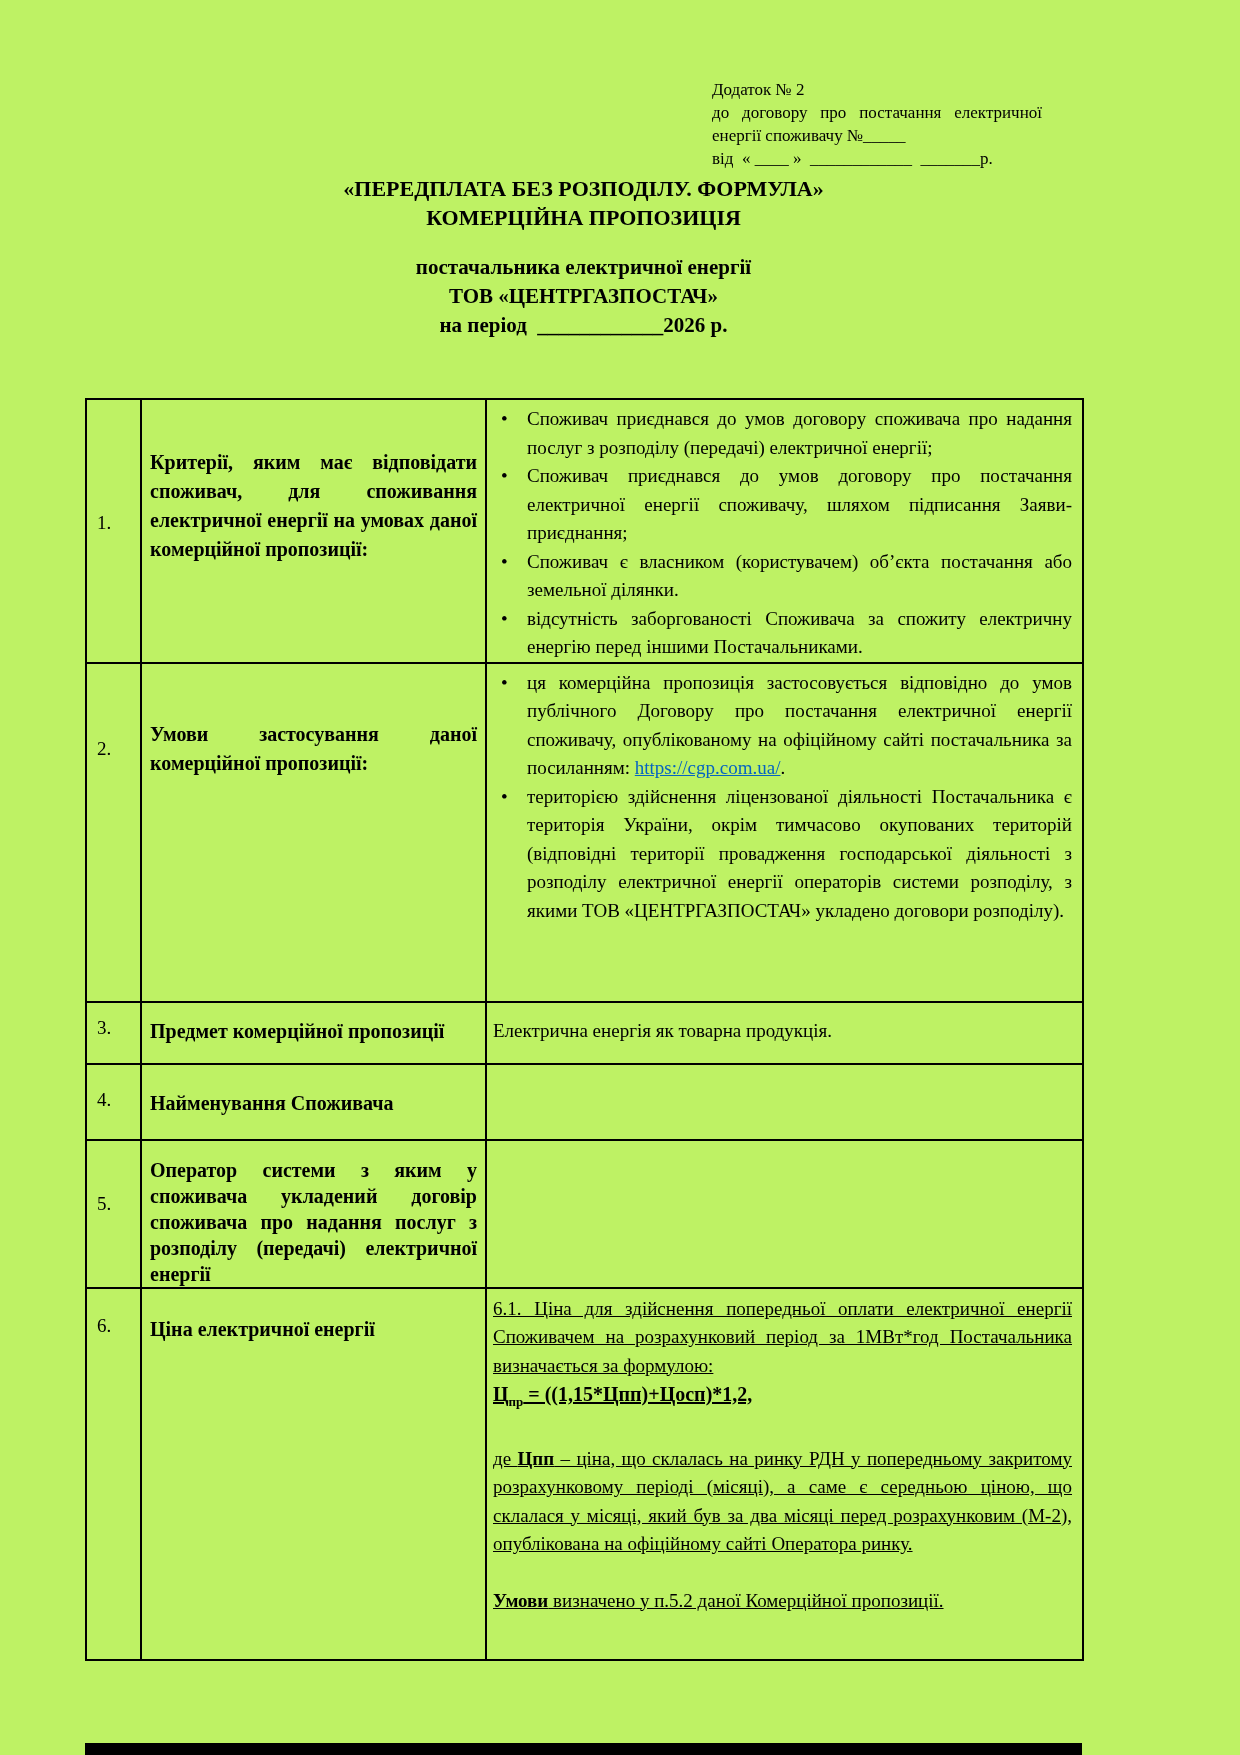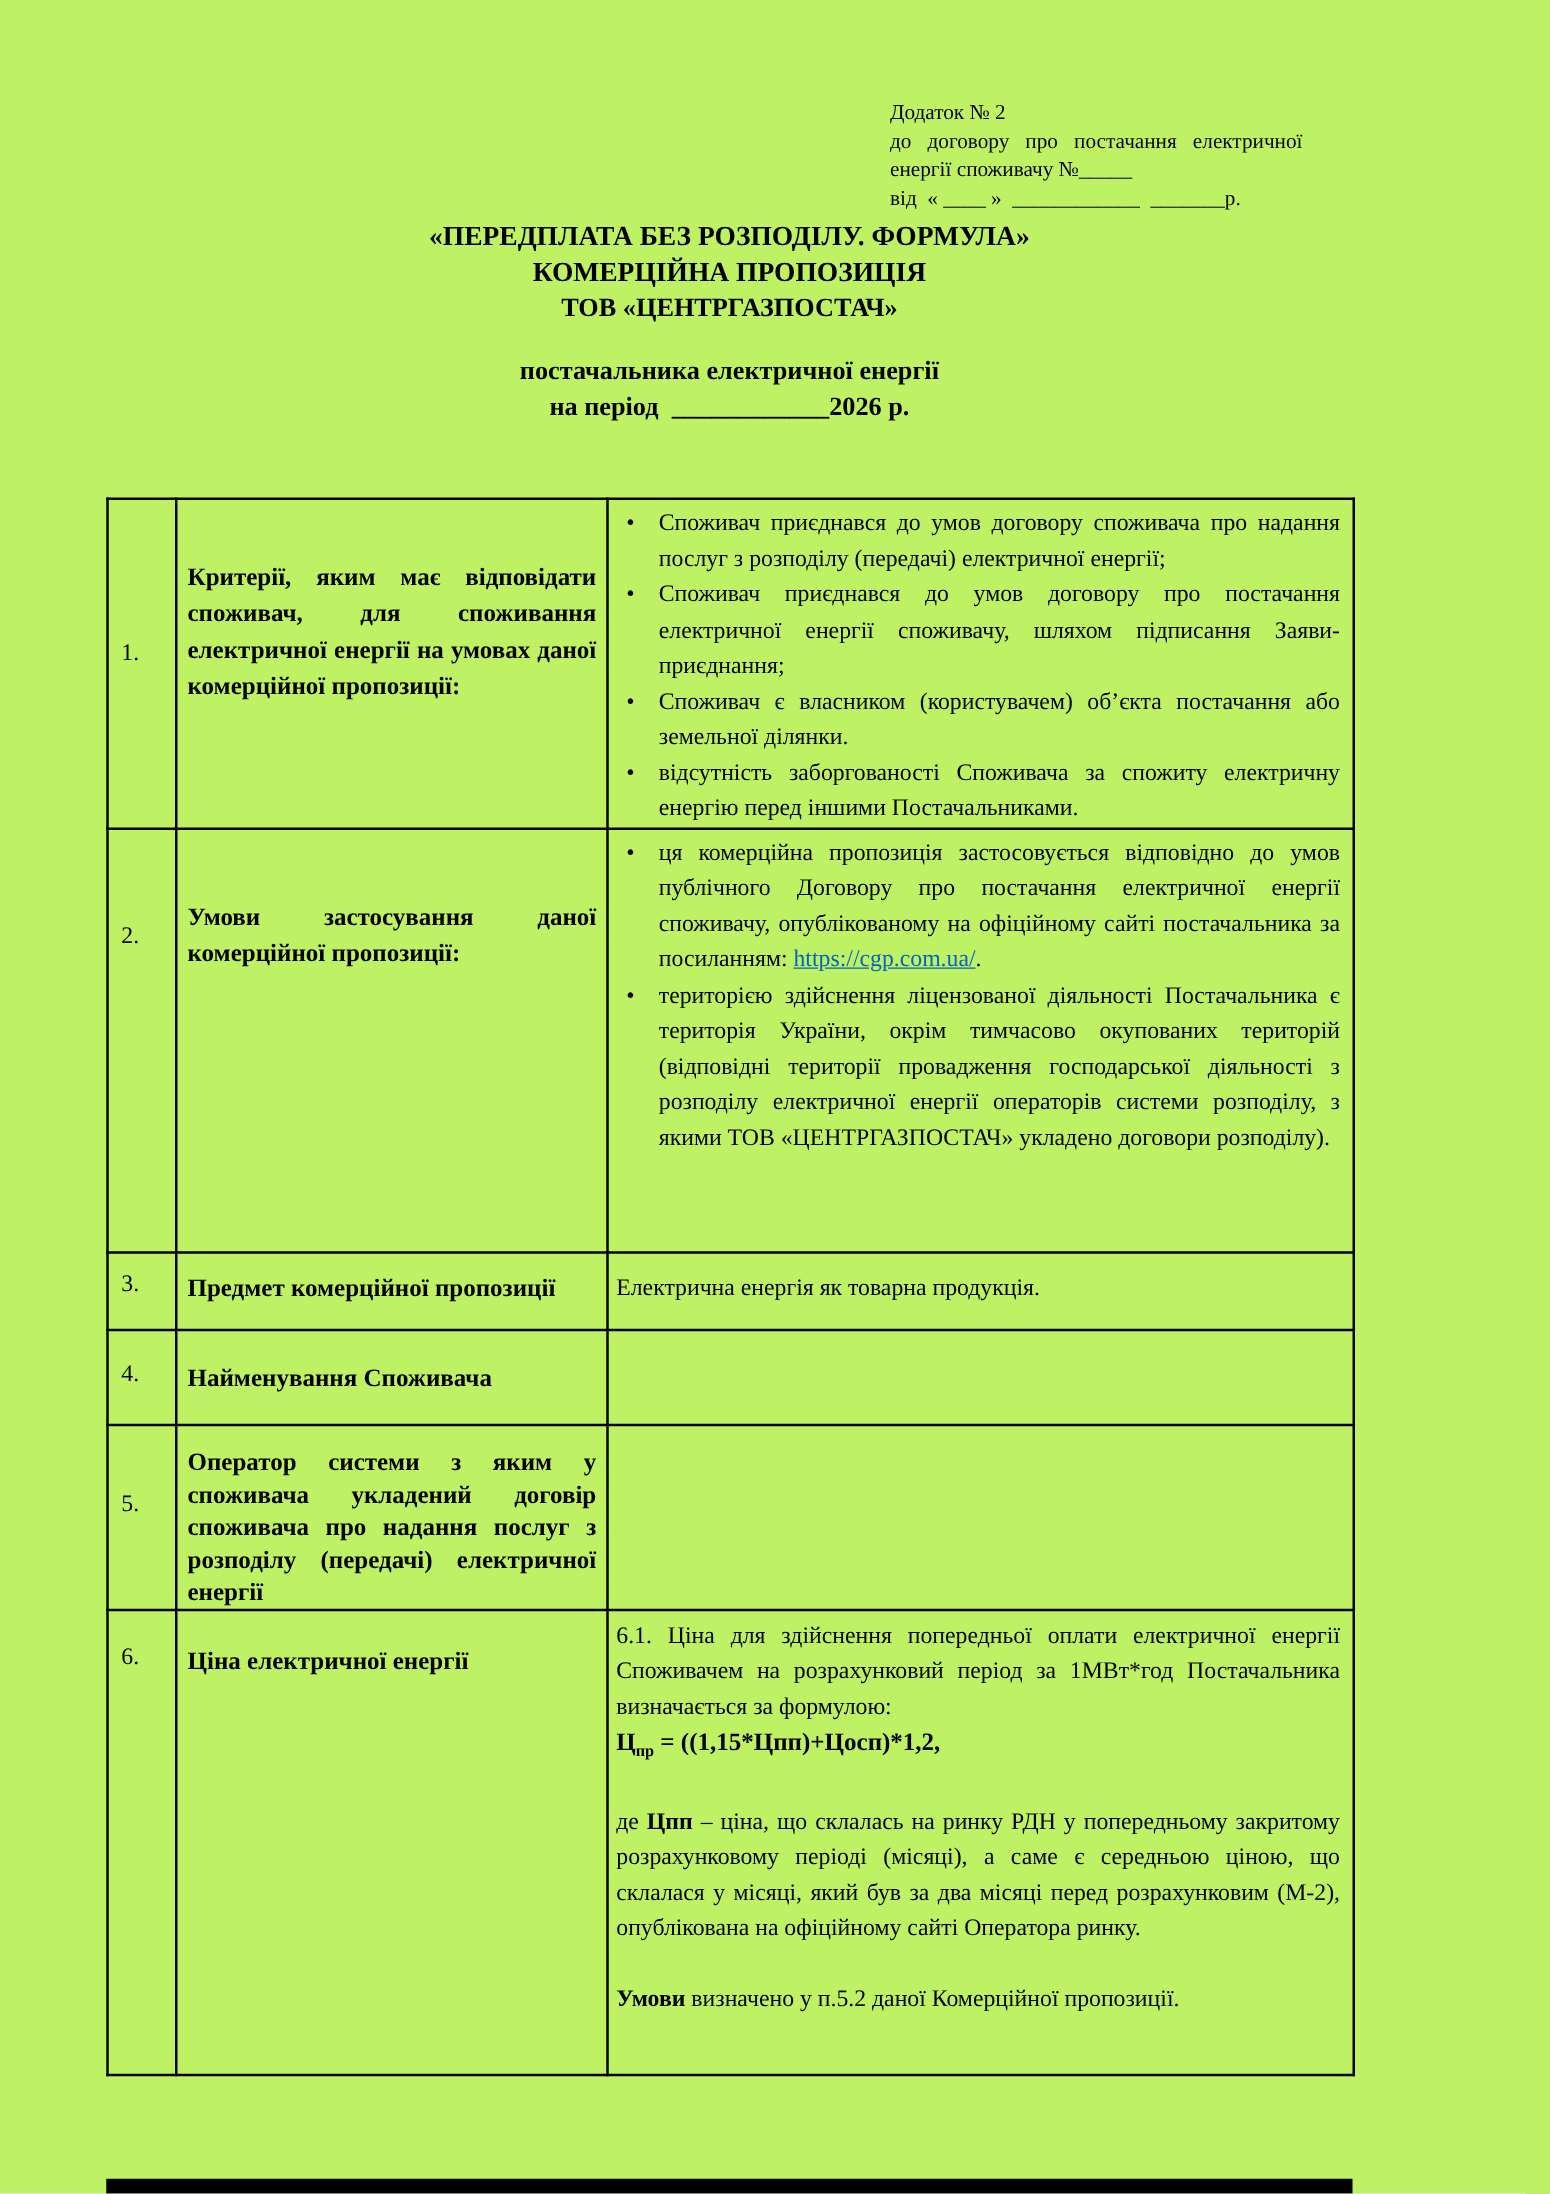--- a/index.html
+++ b/index.html
@@ -25,21 +25,21 @@
   td.content{font-size:19px;line-height:28.5px;padding:0 10px 0 6px;}
 
   tr.r1{height:258px;} tr.r2{height:339px;} tr.r3{height:62px;}
   tr.r4{height:76px;}  tr.r5{height:133px;} tr.r6{height:372px;}
 
   tr.r1 td.num{padding-top:112px;} tr.r1 td.label{padding-top:48px;} tr.r1 td.content{padding-top:5px;}
   tr.r2 td.num{padding-top:74px;}  tr.r2 td.label{padding-top:56px;} tr.r2 td.content{padding-top:5px;}
   tr.r3 td{padding-top:14px;}
   tr.r4 td{padding-top:24px;}
   tr.r5 td.num{padding-top:52px;}  tr.r5 td.label{padding-top:16px;line-height:26px;}
-  tr.r6 td.num{padding-top:26px;}  tr.r6 td.label{padding-top:26px;} tr.r6 td.content{padding-top:6px;}
+  tr.r6 td.num{padding-top:26px;}  tr.r6 td.label{padding-top:26px;} tr.r6 td.content{padding-top:6px;text-decoration:underline;}
 
   .bullet-row{display:flex;}
   .bullet-mark{flex:0 0 26px;padding-left:8px;}
   .bullet-text{flex:1;text-align:justify;}
 
   .para{text-align:justify;}
   .formula{font-weight:bold;font-size:20px;}
   .formula sub{font-size:13px;}
   .mt{margin-top:28px;}
   .b{font-weight:bold;}
@@ -56,22 +56,22 @@
   <div class="header-note">
     <div>Додаток № 2</div>
     <div class="jline">до договору про постачання електричної</div>
     <div>енергії споживачу №_____</div>
     <div class="pre">від  « ____ »  ____________  _______р.</div>
   </div>
 
   <div class="titles">
     <div class="t-main">«ПЕРЕДПЛАТА БЕЗ РОЗПОДІЛУ. ФОРМУЛА»</div>
     <div class="t-main">КОМЕРЦІЙНА ПРОПОЗИЦІЯ</div>
+    <div class="t-sub gap-before">постачальника електричної енергії</div>
     <div class="t-sub">ТОВ «ЦЕНТРГАЗПОСТАЧ»</div>
-    <div class="t-sub gap-before">постачальника електричної енергії</div>
     <div class="t-sub pre">на період  ____________2026 р.</div>
   </div>
 
   <table class="main">
     <colgroup>
         <col style="width:55px">
         <col style="width:345px">
         <col style="width:597px">
       </colgroup>
 

